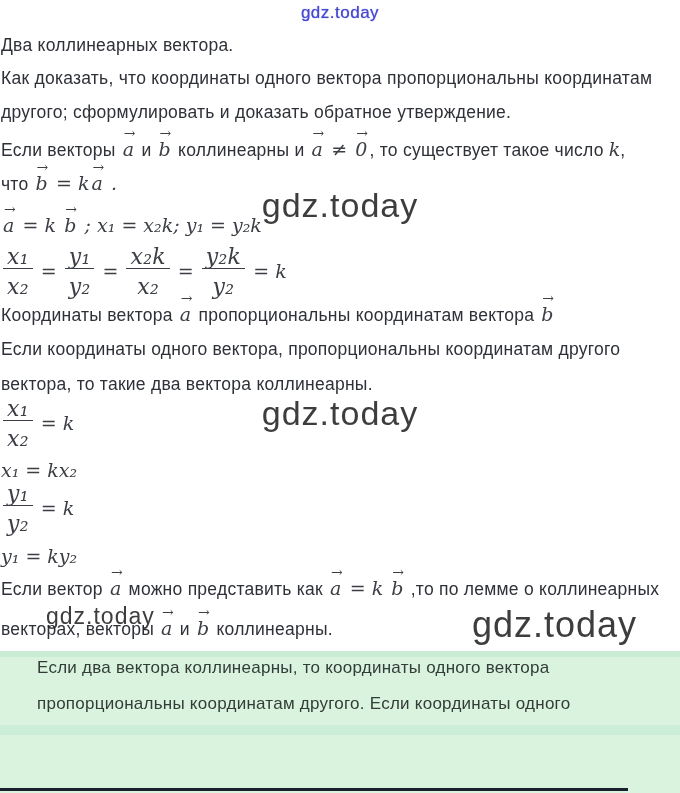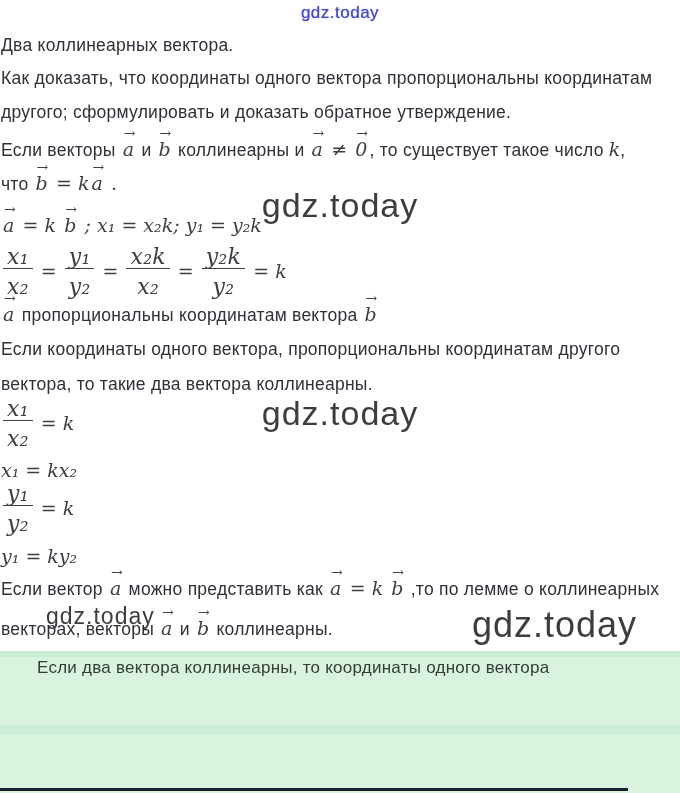--- a/index.html
+++ b/index.html
@@ -81,34 +81,35 @@
 <div class="logo">gdz.today</div>
 
 <div class="line" style="top:34px">Два коллинеарных вектора.</div>
 <div class="line" style="top:67px">Как доказать, что координаты одного вектора пропорциональны координатам</div>
 <div class="line" style="top:101px">другого; сформулировать и доказать обратное утверждение.</div>
 
 <div class="line" style="top:138px"><span class="tk-t">Если векторы </span><span class="vec"><span class="arrow">→</span><span>a</span></span><span class="tk-t"> и </span><span class="vec"><span class="arrow">→</span><span>b</span></span><span class="tk-t"> коллинеарны и </span><span class="vec"><span class="arrow">→</span><span>a</span></span><span class="tk-m">  ≠  </span><span class="vec"><span class="arrow">→</span><span>0</span></span><span class="tk-t">, то существует такое число </span><span class="tk-m">k</span><span class="tk-t">,</span></div>
 <div class="line" style="top:172px"><span class="tk-t">что </span><span class="vec"><span class="arrow">→</span><span>b</span></span><span class="tk-m"> = k</span><span class="vec"><span class="arrow">→</span><span>a</span></span><span class="tk-m"> .</span></div>
 <div class="line" style="top:214px"><span class="vec"><span class="arrow">→</span><span>a</span></span><span class="tk-m"> = k </span><span class="vec"><span class="arrow">→</span><span>b</span></span><span class="tk-m"> ; x₁ = x₂k; y₁ = y₂k</span></div>
 <div class="line" style="top:246px"><span class="frac"><span class="num">x₁</span><span class="den">x₂</span></span><span class="tk-m"> = </span><span class="frac"><span class="num">y₁</span><span class="den">y₂</span></span><span class="tk-m"> = </span><span class="frac"><span class="num">x₂k</span><span class="den">x₂</span></span><span class="tk-m"> = </span><span class="frac"><span class="num">y₂k</span><span class="den">y₂</span></span><span class="tk-m"> = k</span></div>
-<div class="line" style="top:303px"><span class="vec"><span class="arrow">→</span><span>a</span></span><span class="tk-t"> пропорциональны координатам вектора </span><span class="vec"><span class="arrow">→</span><span>b</span></span></div>
+<div class="line" style="top:303px"><span class="tk-t">Координаты вектора </span><span class="vec"><span class="arrow">→</span><span>a</span></span><span class="tk-t"> пропорциональны координатам вектора </span><span class="vec"><span class="arrow">→</span><span>b</span></span></div>
 
 <div class="line" style="top:338px">Если координаты одного вектора, пропорциональны координатам другого</div>
 <div class="line" style="top:373px">вектора, то такие два вектора коллинеарны.</div>
 
 <div class="line" style="top:398px"><span class="frac"><span class="num">x₁</span><span class="den">x₂</span></span><span class="tk-m"> = k</span></div>
 <div class="line" style="top:459px"><span class="tk-m">x₁ = kx₂</span></div>
 <div class="line" style="top:483px"><span class="frac"><span class="num">y₁</span><span class="den">y₂</span></span><span class="tk-m"> = k</span></div>
 <div class="line" style="top:545px"><span class="tk-m">y₁ = ky₂</span></div>
 <div class="line" style="top:577px"><span class="tk-t">Если вектор </span><span class="vec"><span class="arrow">→</span><span>a</span></span><span class="tk-t"> можно представить как </span><span class="vec"><span class="arrow">→</span><span>a</span></span><span class="tk-m"> = k </span><span class="vec"><span class="arrow">→</span><span>b</span></span><span class="tk-t"> ,то по лемме о коллинеарных</span></div>
 <div class="line" style="top:617px"><span class="tk-t">векторах, векторы </span><span class="vec"><span class="arrow">→</span><span>a</span></span><span class="tk-t"> и </span><span class="vec"><span class="arrow">→</span><span>b</span></span><span class="tk-t"> коллинеарны.</span></div>
 
 <div class="wm wm-1">gdz.today</div>
 <div class="wm wm-2">gdz.today</div>
 <div class="wm wm-3">gdz.today</div>
 <div class="wm wm-4">gdz.today</div>
 
 <div class="green-box">
   <div class="bline" style="top:7px">Если два вектора коллинеарны, то координаты одного вектора</div>
+  <div class="bline" style="top:43px">пропорциональны координатам другого. Если координаты одного</div>
 </div>
 
 <div class="bottom-bar"></div>
 
 </body></html>

